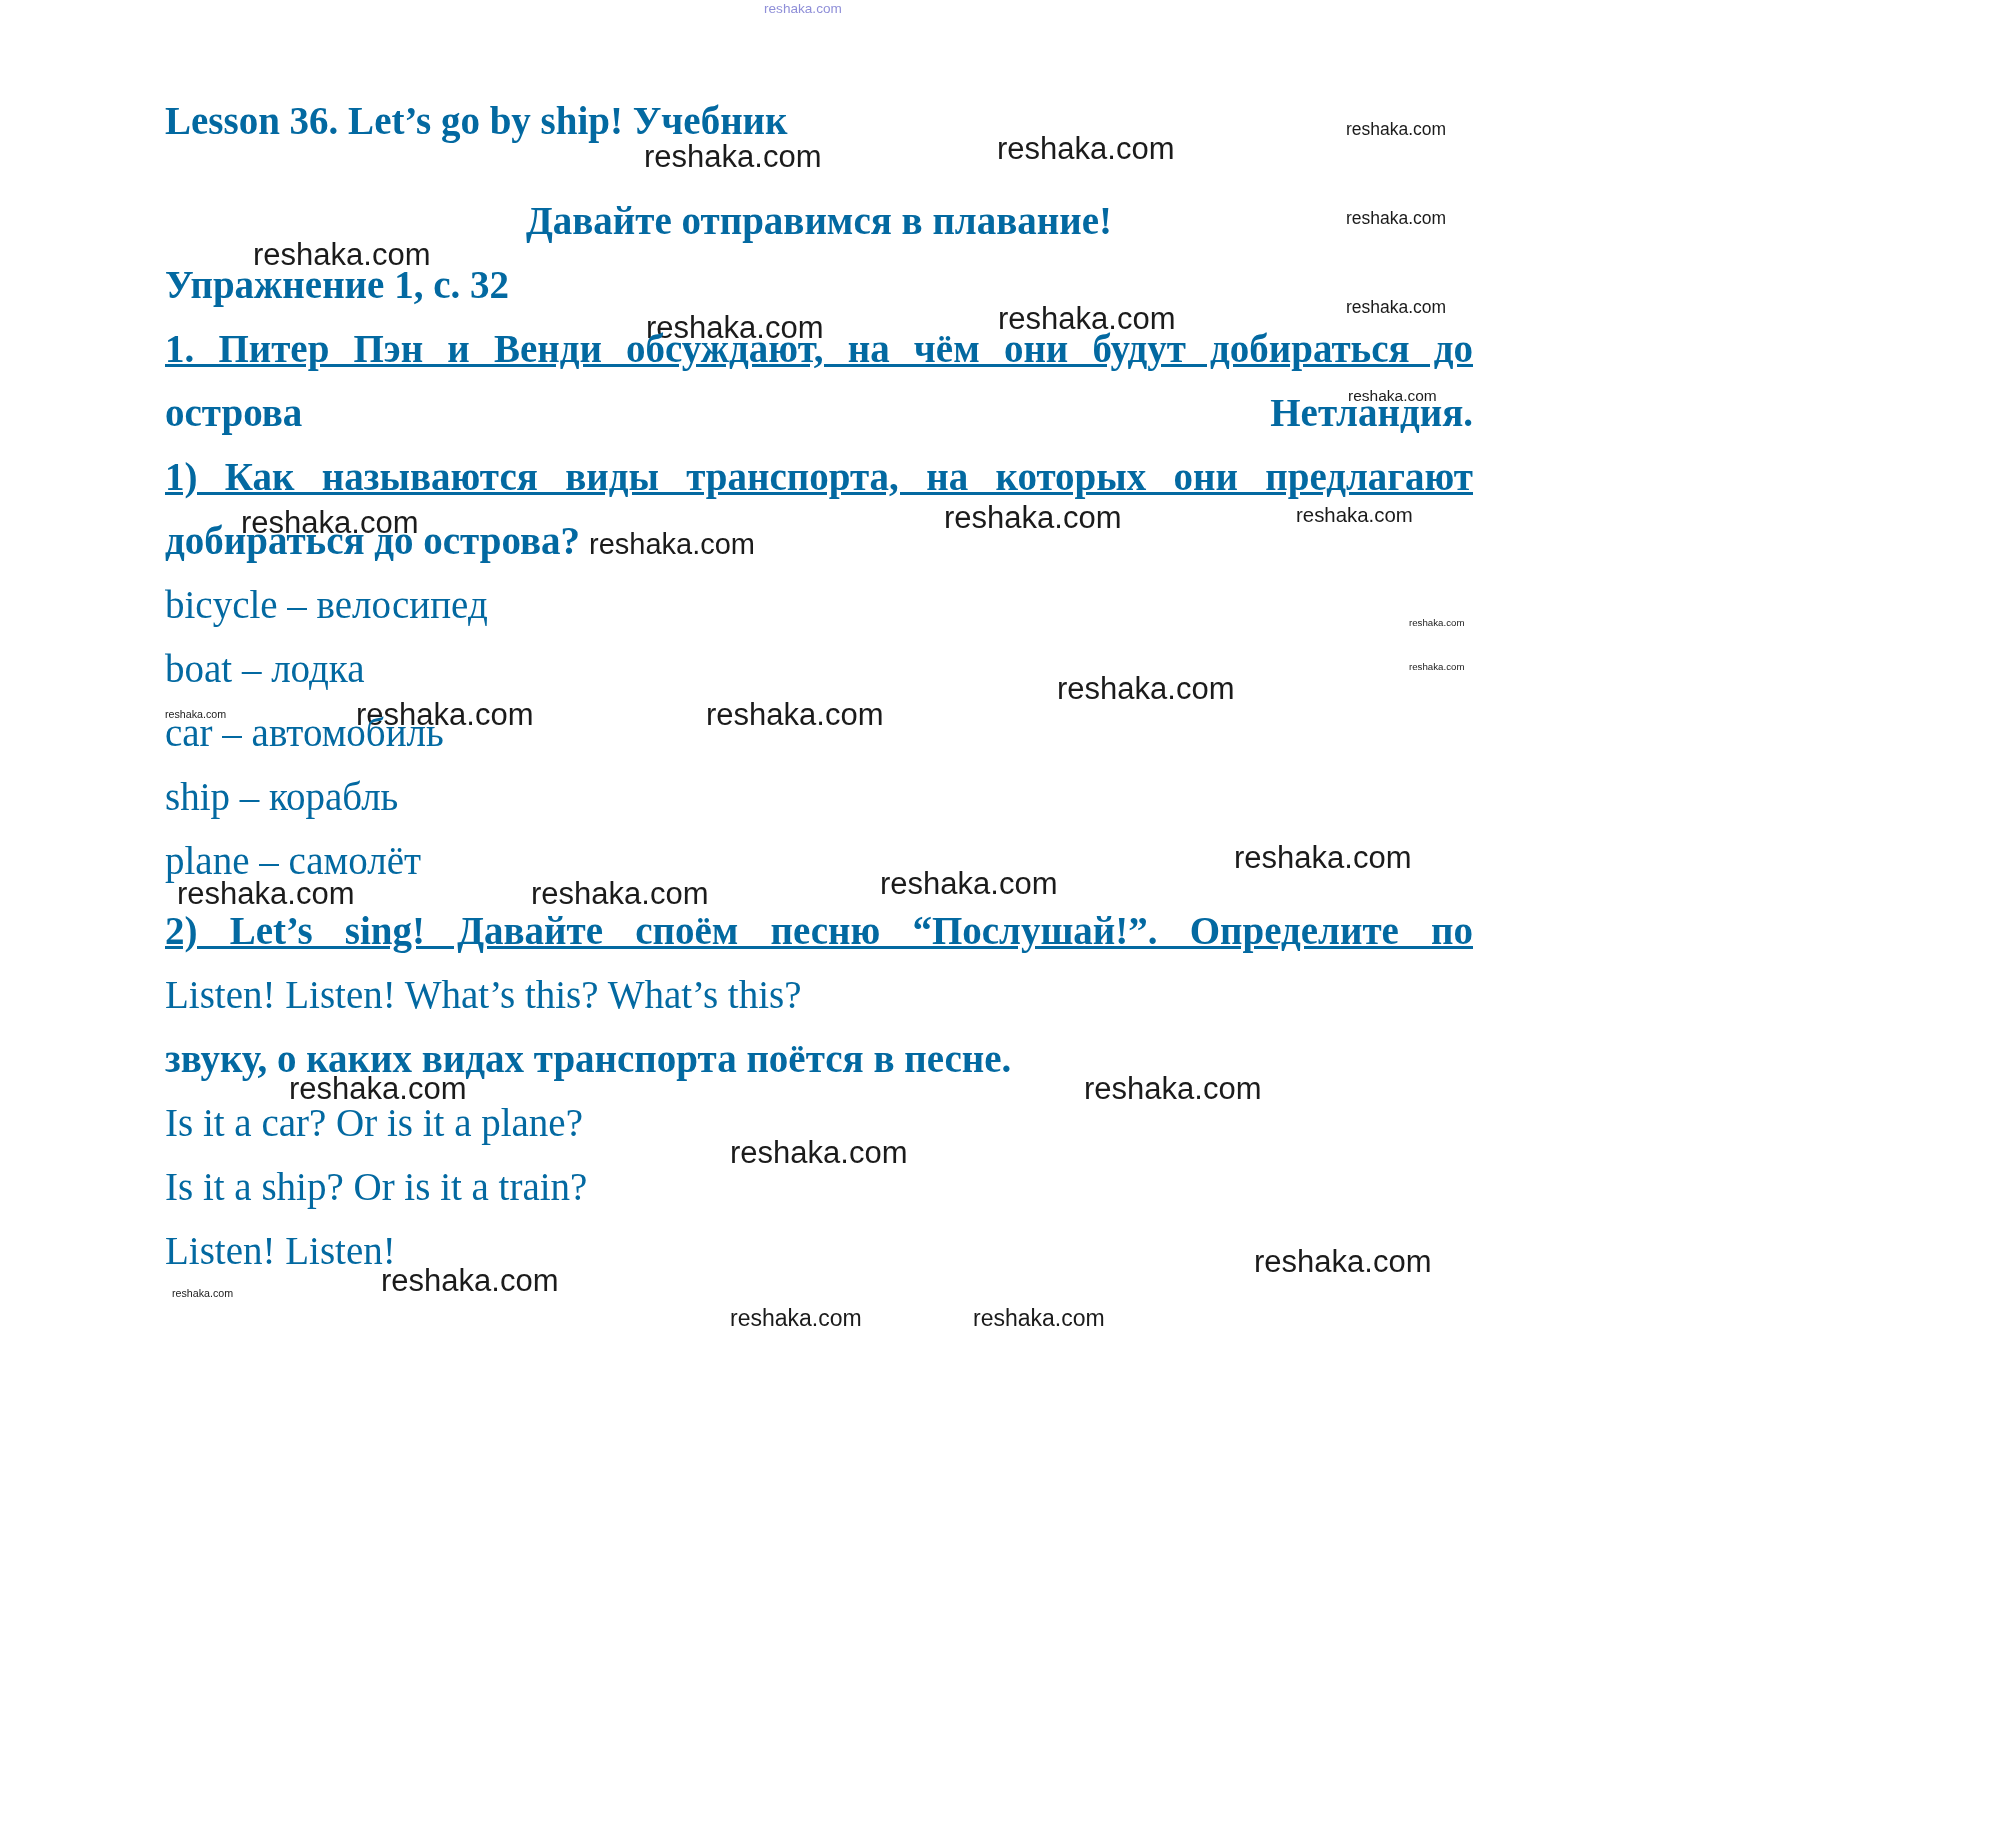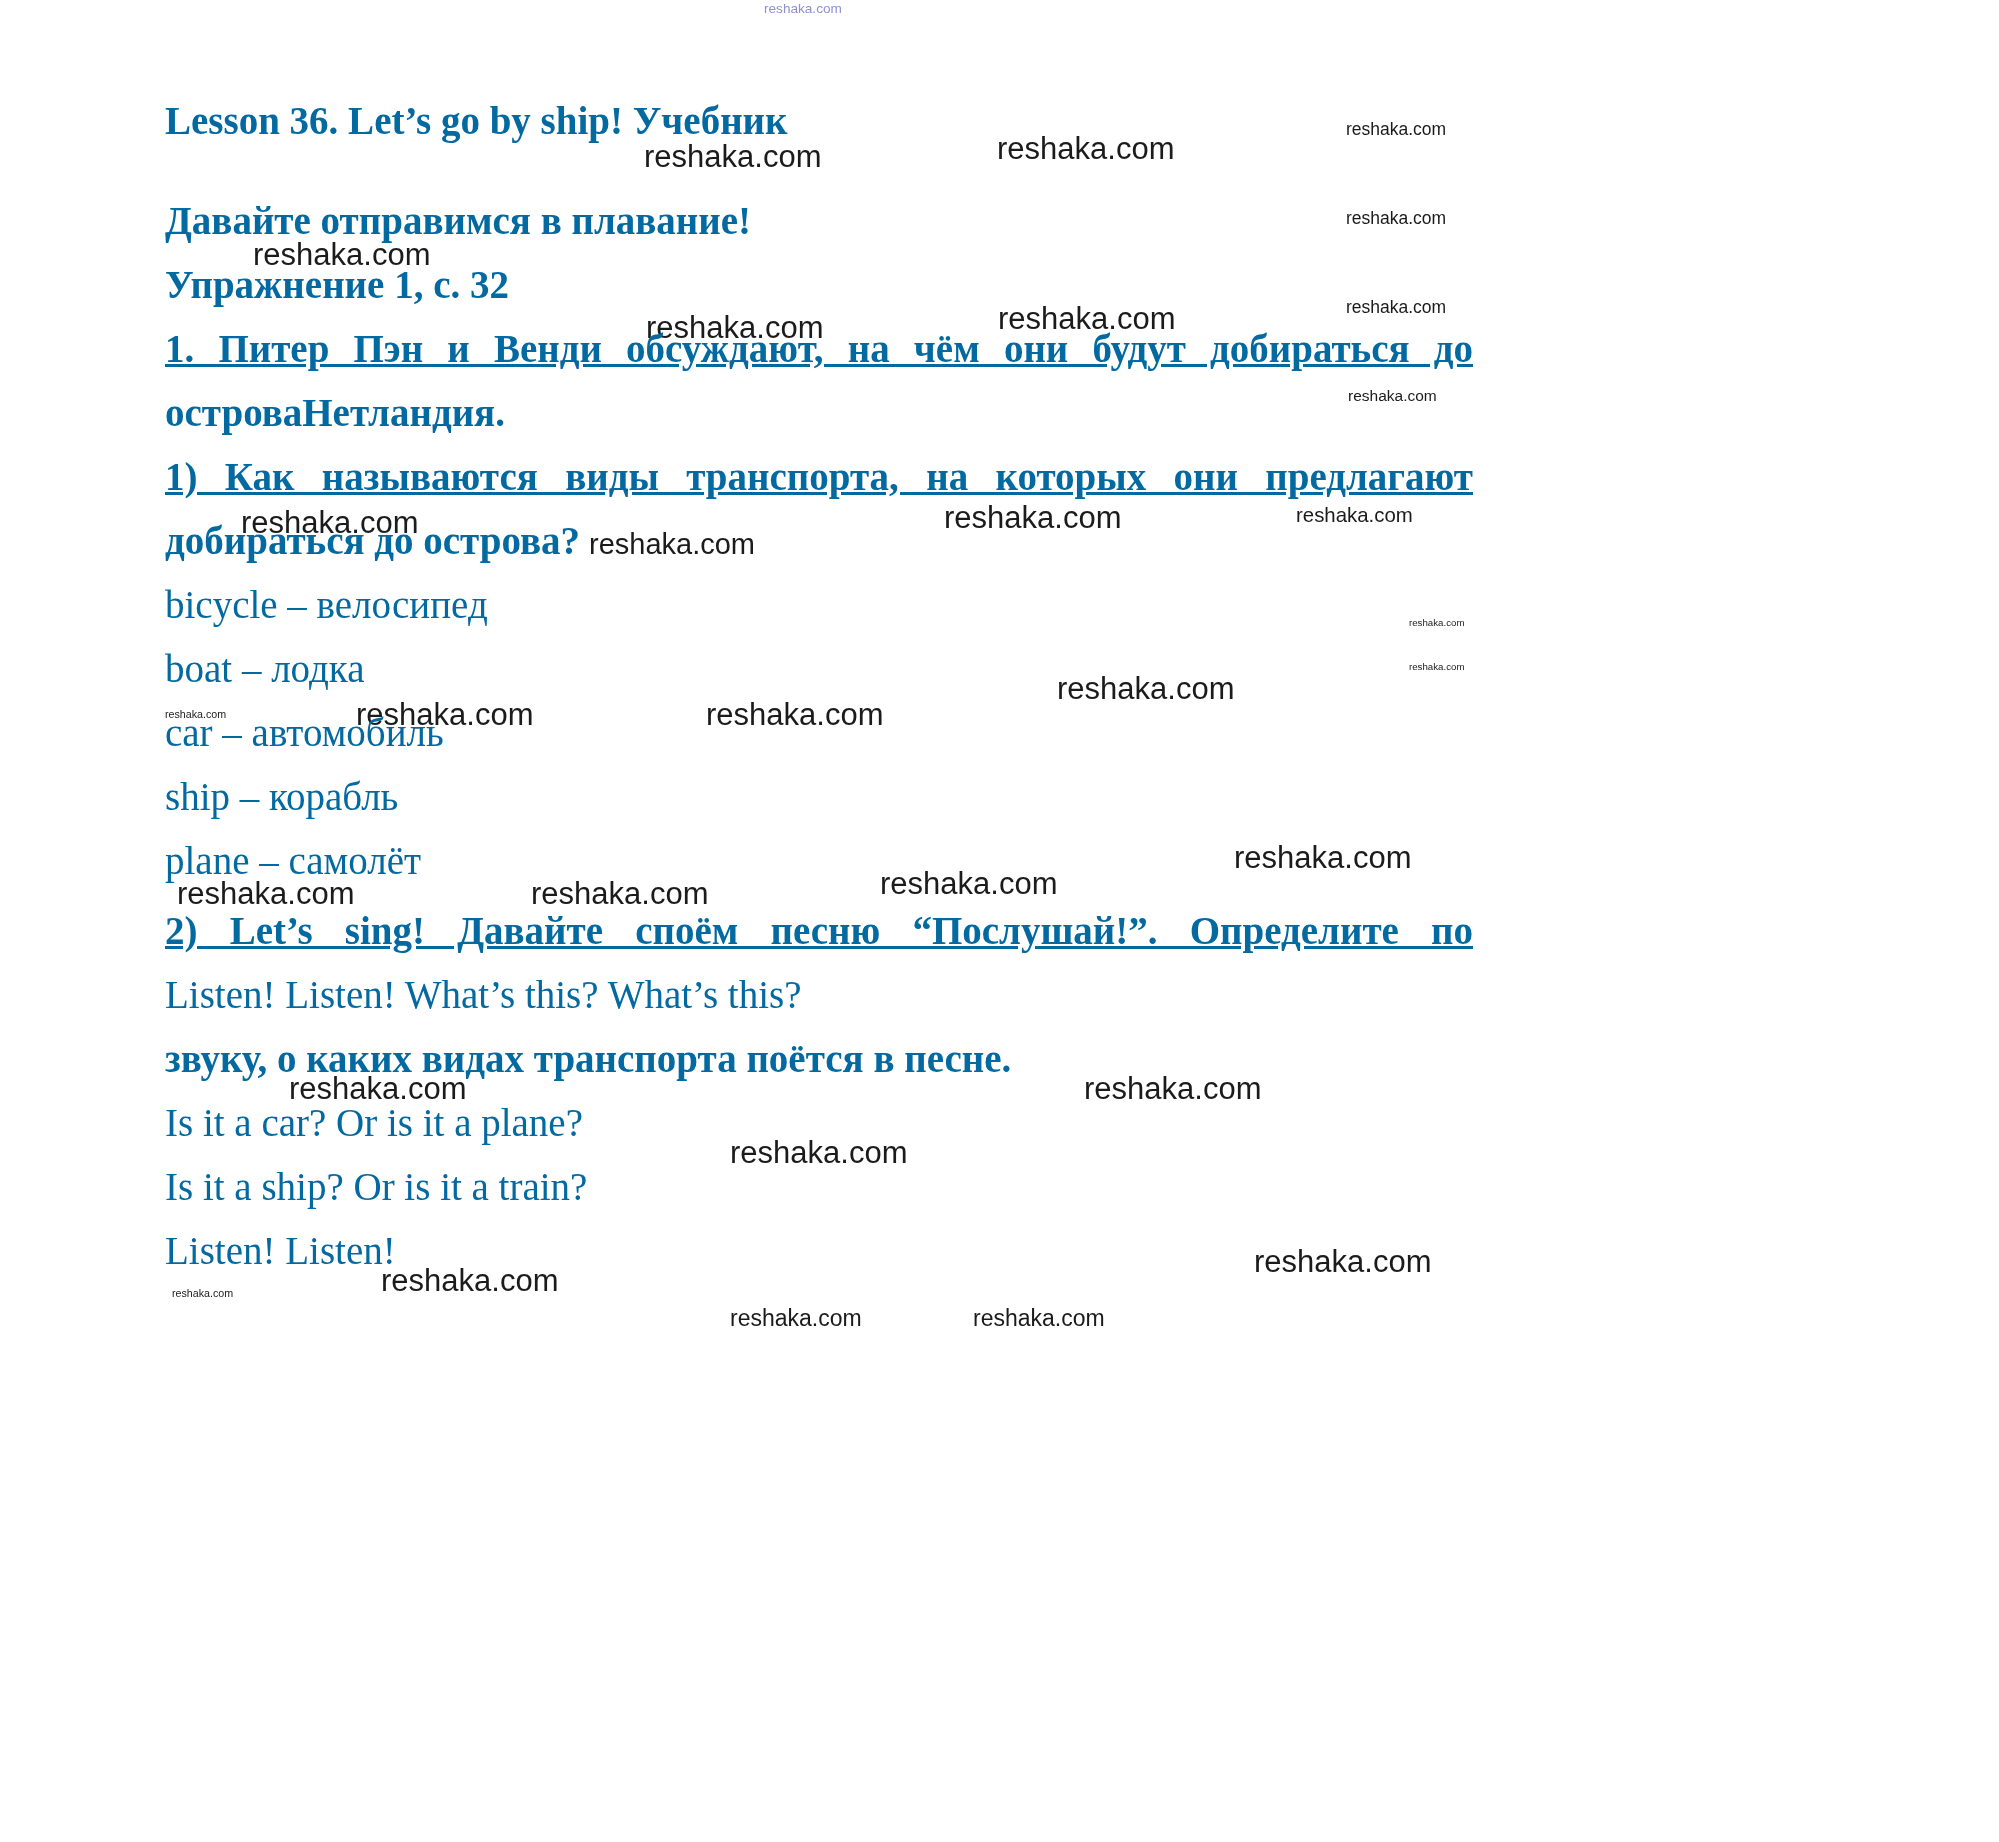--- a/index.html
+++ b/index.html
@@ -33,29 +33,30 @@
     color: #0369a1;
   }
   .line {
     display: block;
     height: 64px;
     line-height: 64px;
     white-space: nowrap;
     overflow: visible;
   }
   .line.bold { font-weight: 700; }
-  .line.center { text-align: left; }
+  .line.center { text-align: center; }
   .line.justify {
     text-align: justify;
     text-align-last: justify;
     white-space: normal;
     text-decoration: underline;
   }
   .line.split {
     display: flex;
+    justify-content: space-between;
   }
 </style>
 </head>
 <body>
 
 <div class="page">
   <div class="watermark-layer">
       <span class="wm" style="left: 720px; top: 1.9px; font-size: 13.6px; color: rgb(143, 143, 216);">reshaka.com</span>
       <span class="wm" style="left: 600px; top: 141px; font-size: 31px;">reshaka.com</span>
       <span class="wm" style="left: 953px; top: 133px; font-size: 31px;">reshaka.com</span>

